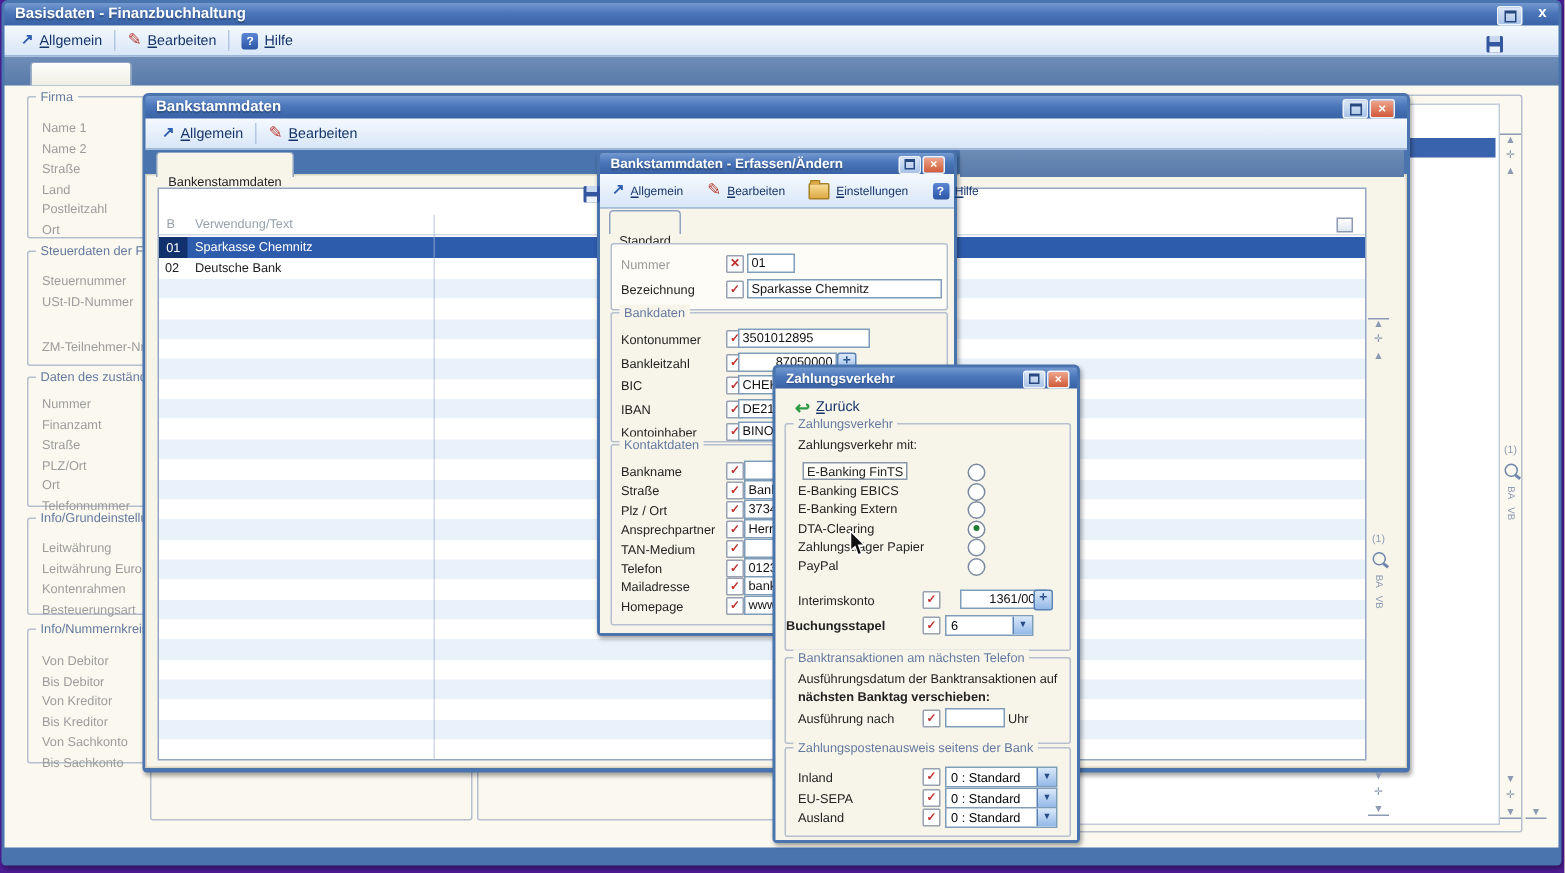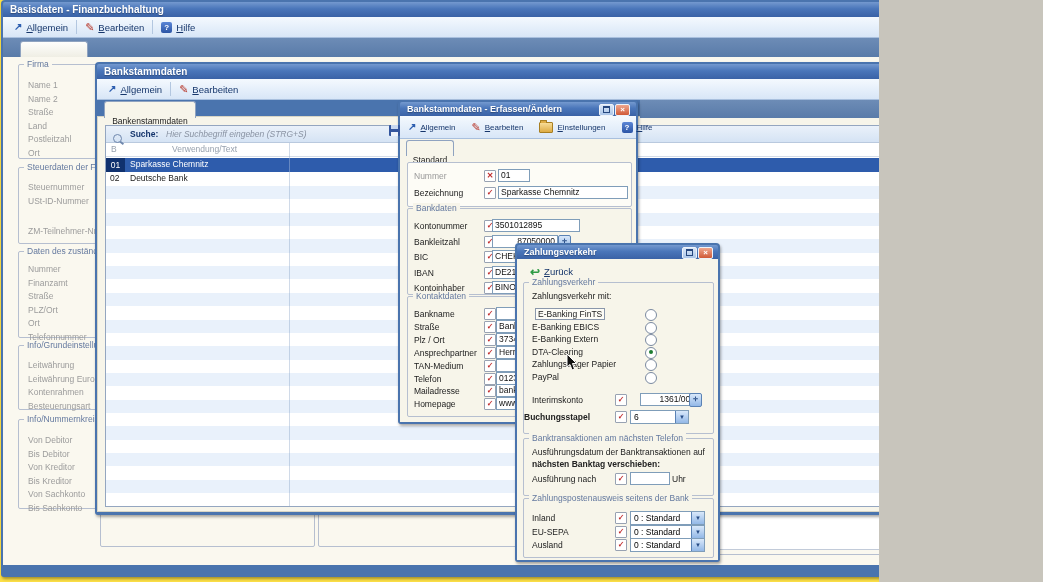--- a/index.html
+++ b/index.html
@@ -1,16 +1,16 @@
 <!DOCTYPE html>
 <html><head>
 <meta charset="utf-8">
 <style>
   html,body{margin:0;padding:0;background:#c8c5bc;font-family:"Liberation Sans",sans-serif;}
-  .screen{position:relative;width:879px;height:582px;overflow:hidden;background:#fde047;}
+  .screen{position:relative;width:1043px;height:582px;overflow:hidden;background:#4c1d95;}
   .abs{position:absolute;}
   
   .frame{position:absolute;background:#4a74ae;border-radius:4px 4px 3px 3px;box-shadow:1px 2px 3px rgba(0,0,0,.35);}
   .titlebar{position:absolute;background:linear-gradient(180deg,#7499cf 0%,#4a76ba 45%,#3a62a6 100%);border-radius:2px 2px 0 0;}
   .ttext{position:absolute;left:7px;top:2px;color:#fff;font-weight:bold;font-size:10px;white-space:nowrap;text-shadow:0 1px 1px rgba(0,0,0,.3);}
   .wbtn{position:absolute;width:15px;height:11px;border:1px solid #eef3fa;border-radius:2px;background:linear-gradient(#dce8f7,#a9c4e8);text-align:center;line-height:9px;font-size:8px;color:#1d3c72;}
   .wbtn .rsq{display:inline-block;width:6px;height:5px;border:1px solid #26477f;border-top-width:2px;margin-top:2px;}
   .wbtn.close{background:linear-gradient(#efa68d,#d05a38);color:#fff;font-weight:bold;font-size:9px;line-height:11px;}
   .toolbar{position:absolute;background:linear-gradient(180deg,#f4f9fe,#d8e6f7);border-bottom:1px solid #a9c0de;display:flex;align-items:center;padding-left:6px;box-sizing:border-box;}
   .titem{display:inline-flex;align-items:center;gap:4px;padding:2px 5px;color:#16366b;cursor:default;}
@@ -164,28 +164,23 @@
         <span class="tsep"></span>
         <span class="titem">
           <span class="ticon ic-edit">✎</span>
           <span class="tlabel"><u>B</u>earbeiten</span>
         </span>
       </div>
     <div class="abs" style="left:2px;top:54px;width:841px;height:396px;background:#f7f5ea;border:1px solid #d8d5c5;box-sizing:border-box;">
       <div class="tab" style="left:6px;top:-16px;width:92px;height:17px;background:#f7f5ea;">Bankenstammdaten</div>
 
       <div class="abs" id="bank-table" style="left:7px;top:8px;width:806px;height:382px;background:#fff;border:1px solid #94a6c0;box-sizing:border-box;">
-        <div class="abs" style="left:0;top:0;width:804px;height:17px;background:linear-gradient(#eaf1fa,#d5e3f4);border-bottom:1px solid #b9c9de;box-sizing:border-box;">
-          <span class="mag abs" style="left:7px;top:3px;"></span>
-          <span class="abs" style="left:24px;top:3px;font-size:8.5px;font-weight:bold;color:#13336b;">Suche:</span>
-          <span class="abs" style="left:60px;top:3px;font-size:8.5px;font-style:italic;color:#8a93a3;">Hier Suchbegriff eingeben (STRG+S)</span>
-        </div>
         <div class="abs" style="left:0;top:17px;width:804px;height:14px;border-bottom:1px solid #d4dce8;box-sizing:border-box;">
           <span class="abs" style="left:5px;top:1px;font-size:8.5px;color:#97a1ae;">B</span>
-          <span class="abs" style="left:24px;top:1px;font-size:8.5px;color:#97a1ae;margin-left:42px;">Verwendung/Text</span>
+          <span class="abs" style="left:24px;top:1px;font-size:8.5px;color:#97a1ae;">Verwendung/Text</span>
           <span class="abs" style="right:8px;top:2px;width:9px;height:8px;border:1px solid #8b99b2;background:linear-gradient(#fff,#dfe7f2);"></span>
         </div>
         <div id="bank-rows">
             <div class="abs" style="left: 0px; top: 32px; width: 804px; height: 14px; background: rgb(46, 92, 172);">
               <span class="abs" style="left: 0px; top: 0px; width: 19px; height: 14px; background: rgb(16, 49, 110); color: rgb(255, 255, 255); font-size: 8.5px; text-align: center; line-height: 14px;">01</span>
               <span class="abs" style="left: 183px; top: 0px; width: 1px; height: 14px; background: rgb(92, 130, 196);"></span>
               <span class="abs" style="left: 24px; top: 1px; font-size: 8.5px; color: rgb(255, 255, 255); white-space: nowrap;">Sparkasse Chemnitz</span>
             </div>
             <div class="abs" style="left: 0px; top: 46px; width: 804px; height: 14px;">
               <span class="abs" style="left: 4px; top: 1px; font-size: 8.5px; color: rgb(34, 34, 34);">02</span>

